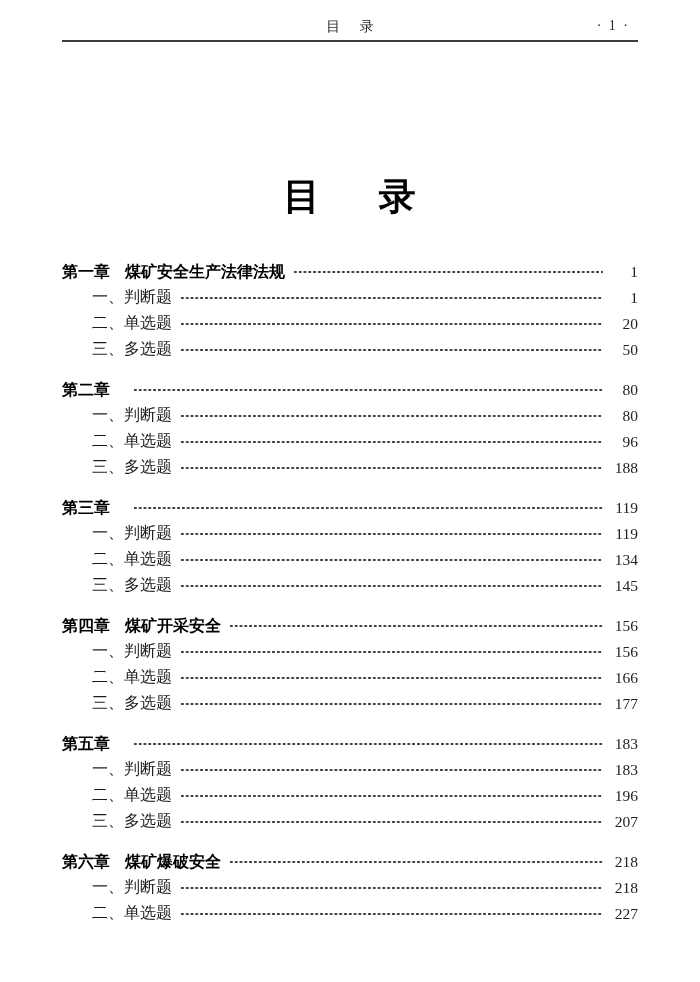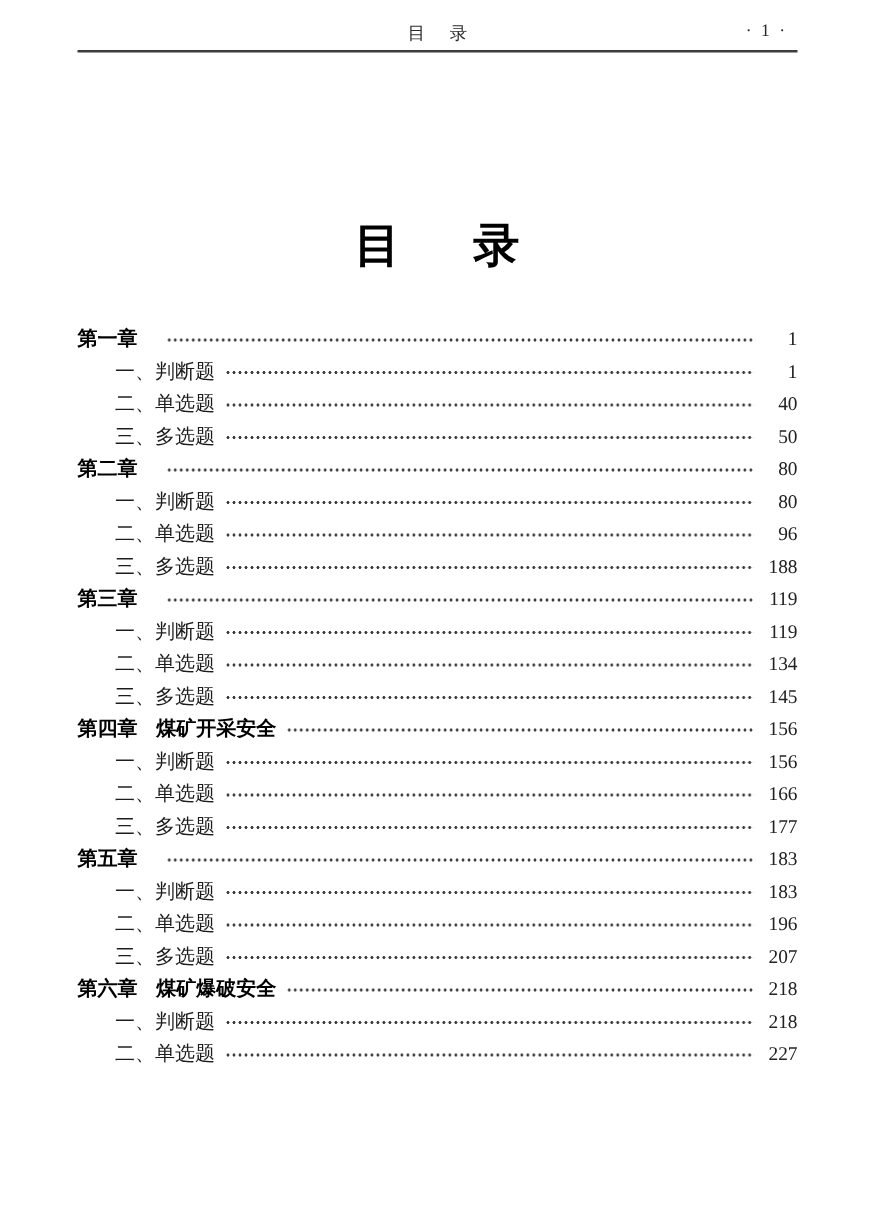--- a/index.html
+++ b/index.html
@@ -65,21 +65,21 @@
     color: #000000;
     white-space: pre;
   }
   
   .toc {
     position: absolute;
     top: 259px;
     left: 62px;
     width: 576px;
   }
-  .chapter-block { }
+  .chapter-block { margin-top: 14px; }
   .chapter-block:first-child { margin-top: 0; }
   .row {
     display: flex;
     align-items: flex-start;
     height: 26px;
     font-size: 16px;
     line-height: 26px;
   }
   .row.chapter {
     font-family: "Liberation Sans", sans-serif;
@@ -124,32 +124,33 @@
   </div>
   <div class="header-rule"></div>
 
   <div class="doc-title">目 录</div>
 
   <div class="toc">
 
     <div class="chapter-block">
       <div class="row chapter">
         <span class="ch-num">第一章</span>
+        <span class="ch-title">煤矿安全生产法律法规</span>
         <span class="leader"></span>
         <span class="pagenum">1</span>
       </div>
       <div class="row item">
         <span class="item-label">一、判断题</span>
         <span class="leader"></span>
         <span class="pagenum">1</span>
       </div>
       <div class="row item">
         <span class="item-label">二、单选题</span>
         <span class="leader"></span>
-        <span class="pagenum">40</span>
+        <span class="pagenum">20</span>
       </div>
       <div class="row item">
         <span class="item-label">三、多选题</span>
         <span class="leader"></span>
         <span class="pagenum">50</span>
       </div>
     </div>
 
     <div class="chapter-block">
       <div class="row chapter">

